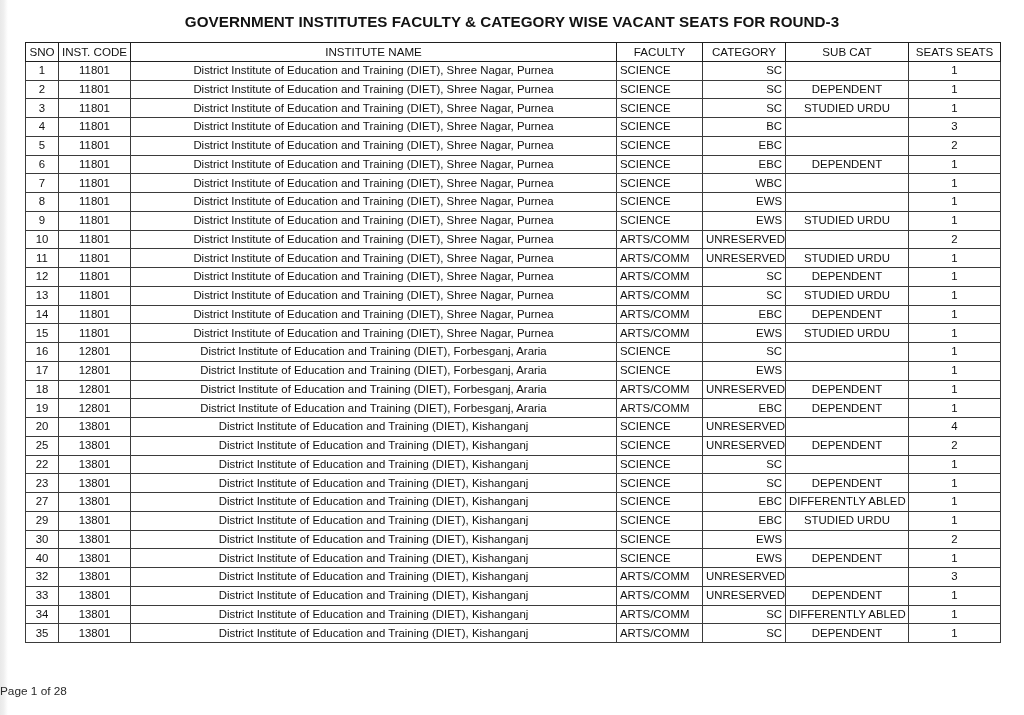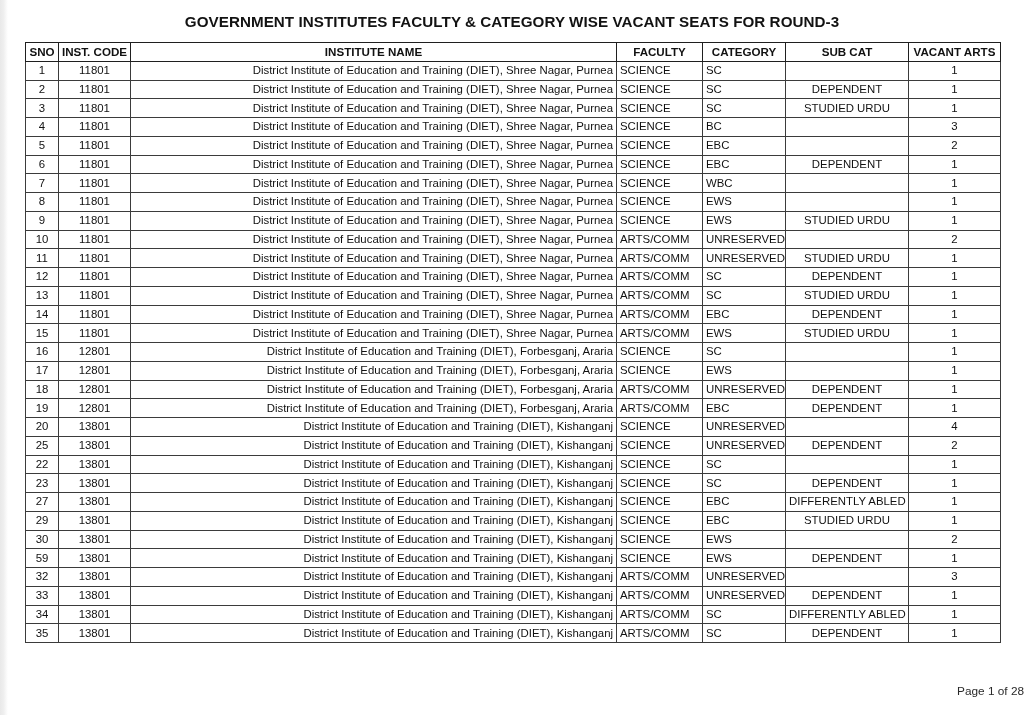--- a/index.html
+++ b/index.html
@@ -53,50 +53,50 @@
   table.vacant-table th,
   table.vacant-table td {
     border: 1px solid #3b3b3b;
     height: 17.75px;
     line-height: 15px;
     padding: 0 3px;
     overflow: hidden;
     white-space: nowrap;
   }
   table.vacant-table thead th {
-    font-weight: bold;
+    font-weight: normal;
     text-align: center;
     font-size: 11.6px;
     border-width: 1.6px;
     border-color: #1f1f1f;
   }
   table.vacant-table thead th.th-name { text-align: center; margin-left: 48px; }
   
   col.c-sno      { width: 33px; }
   col.c-code     { width: 72px; }
   col.c-name     { width: 486px; }
   col.c-faculty  { width: 86px; }
   col.c-category { width: 83px; }
   col.c-subcat   { width: 123px; }
   col.c-seats    { width: 92px; }
 
   td.cell-sno      { text-align: center; }
   td.cell-code     { text-align: center; }
-  td.cell-name     { text-align: right; padding-left: 5px; }
+  td.cell-name     { text-align: center; padding-left: 5px; }
   td.cell-faculty  { text-align: left; padding-left: 4px; }
-  td.cell-category { text-align: left; }
+  td.cell-category { text-align: right; }
   td.cell-subcat   { text-align: center; }
   td.cell-seats    { text-align: center; }
 
   .page-footer {
     position: absolute;
     left: 0;
     top: 684px;
     width: 1024px;
-    text-align: right;
+    text-align: left;
     font-size: 11.8px;
     color: #2a2a2a;
   }
 </style>
 </head>
 <body>
 
 <div class="page-edge-left"></div>
 
 <div class="page">
@@ -114,21 +114,21 @@
       <col class="c-seats">
     </colgroup>
     <thead>
       <tr>
         <th class="th-sno">SNO</th>
         <th class="th-code">INST. CODE</th>
         <th class="th-name">INSTITUTE NAME</th>
         <th class="th-faculty">FACULTY</th>
         <th class="th-category">CATEGORY</th>
         <th class="th-subcat">SUB CAT</th>
-        <th class="th-seats">VACANT ARTS</th>
+        <th class="th-seats">SEATS SEATS</th>
       </tr>
     </thead>
     <tbody id="table-body">
         <tr>
           <td class="cell-sno">1</td>
           <td class="cell-code">11801</td>
           <td class="cell-name">District Institute of Education and Training (DIET), Shree Nagar, Purnea</td>
           <td class="cell-faculty">SCIENCE</td>
           <td class="cell-category">SC</td>
           <td class="cell-subcat"></td>
@@ -353,21 +353,21 @@
         <tr>
           <td class="cell-sno">30</td>
           <td class="cell-code">13801</td>
           <td class="cell-name">District Institute of Education and Training (DIET), Kishanganj</td>
           <td class="cell-faculty">SCIENCE</td>
           <td class="cell-category">EWS</td>
           <td class="cell-subcat"></td>
           <td class="cell-seats">2</td>
         </tr>
         <tr>
-          <td class="cell-sno">59</td>
+          <td class="cell-sno">40</td>
           <td class="cell-code">13801</td>
           <td class="cell-name">District Institute of Education and Training (DIET), Kishanganj</td>
           <td class="cell-faculty">SCIENCE</td>
           <td class="cell-category">EWS</td>
           <td class="cell-subcat">DEPENDENT</td>
           <td class="cell-seats">1</td>
         </tr>
         <tr>
           <td class="cell-sno">32</td>
           <td class="cell-code">13801</td>

